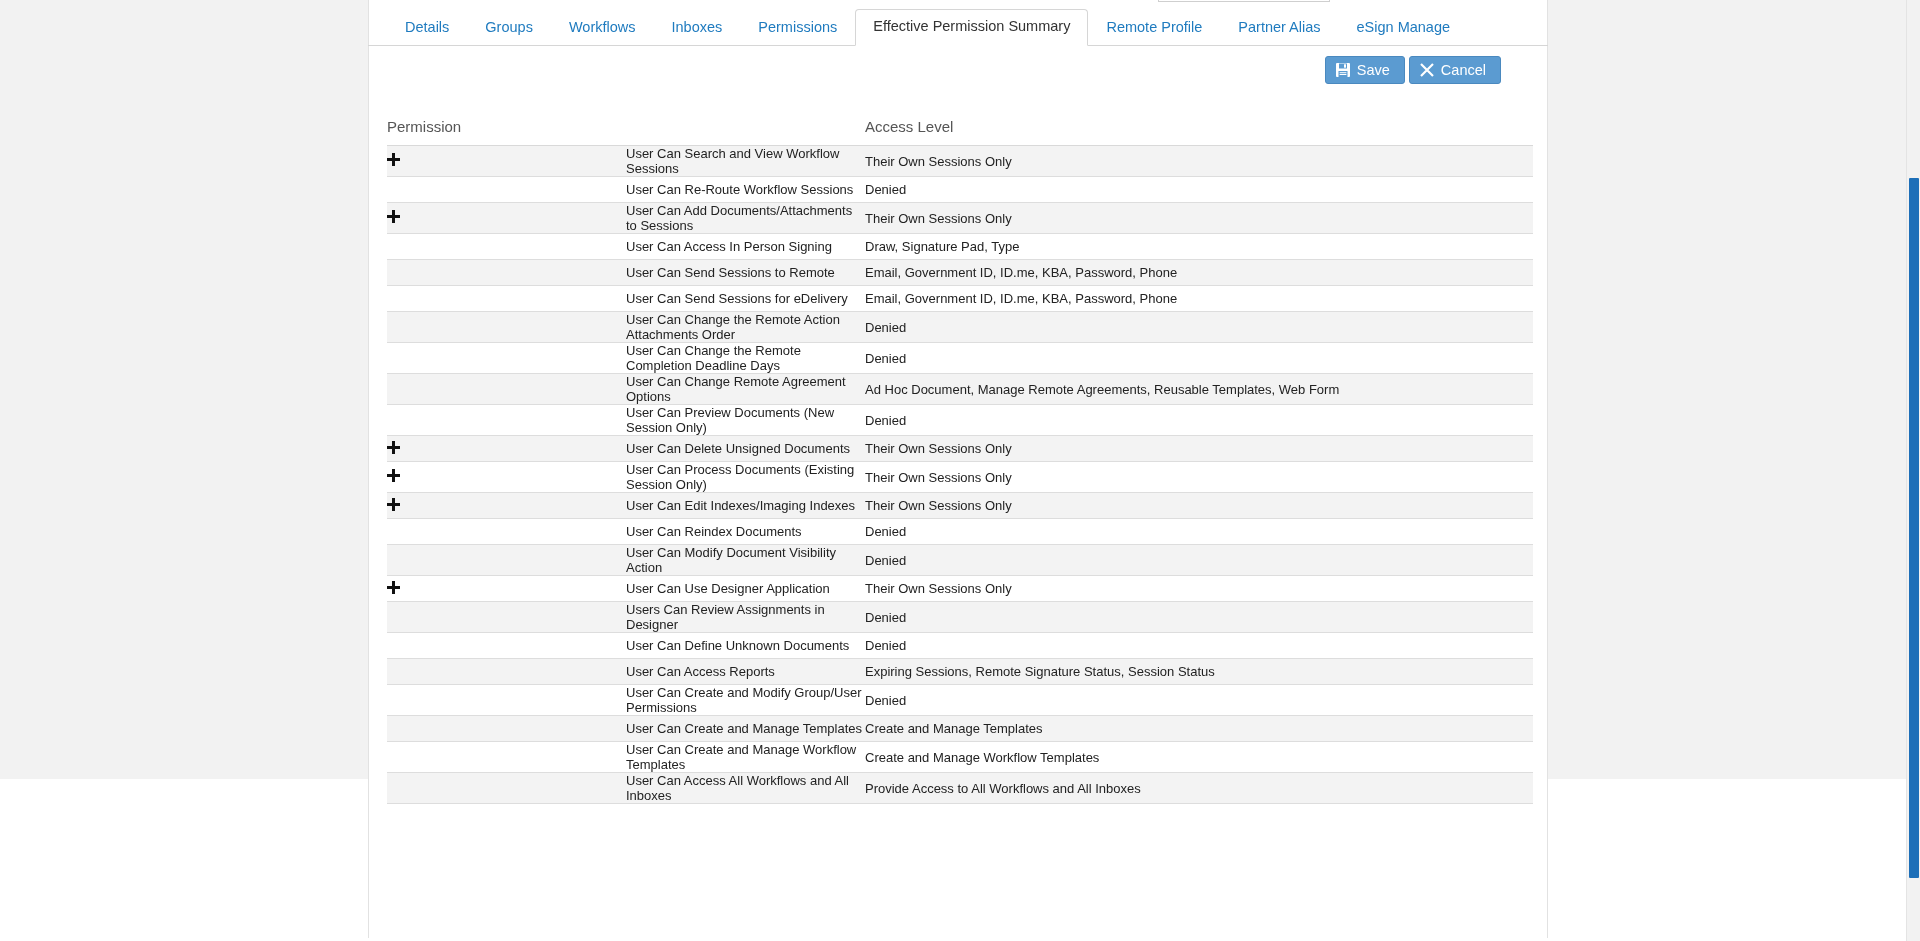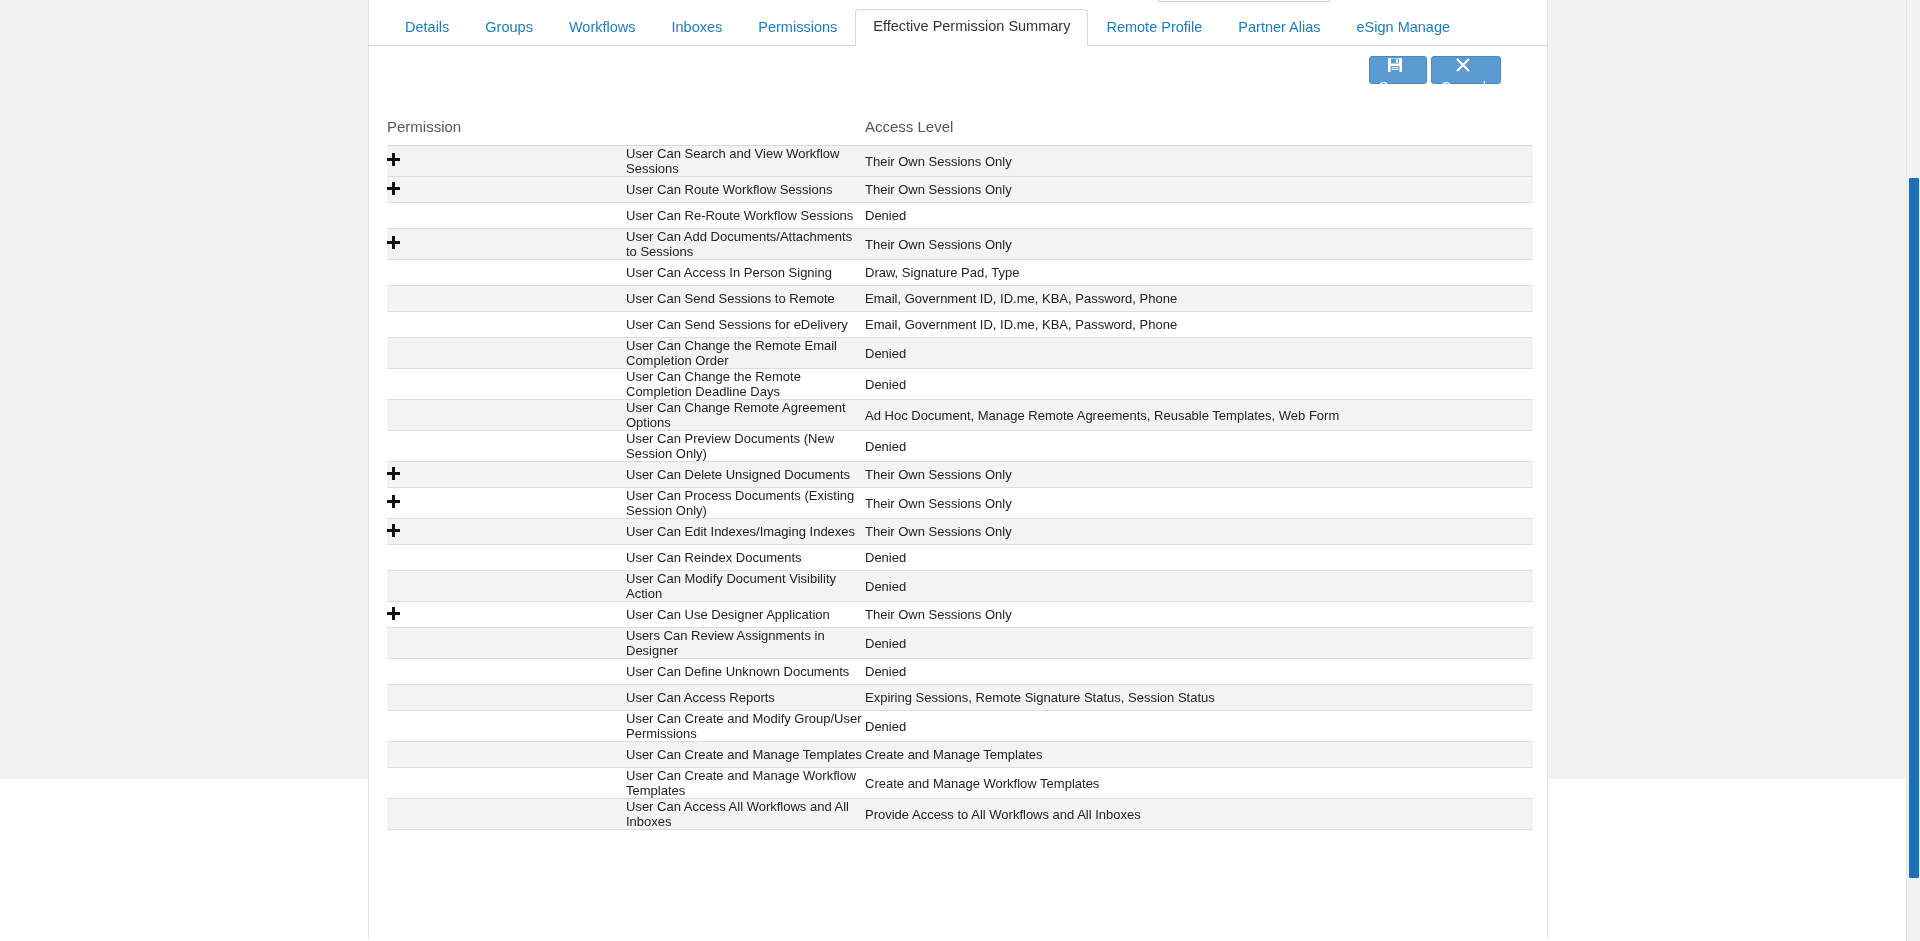--- a/index.html
+++ b/index.html
@@ -99,21 +99,20 @@
     height: 28px;
     padding: 0 14px 0 9px;
     background: #5b9bd1;
     border: 1px solid #4a89bf;
     border-radius: 3px;
     color: #ffffff;
     font-size: 14.5px;
     cursor: pointer;
     box-sizing: border-box;
     user-select: none;
-    flex-direction: column;
   }
   .btn .glyph { display: flex; align-items: center; }
 
   
   .table-wrap {
     position: absolute;
     left: 19px;
     top: 114px;
     width: 1146px;
   }
@@ -265,25 +264,20 @@
             <th class="col-perm" colspan="2">Permission</th>
             <th class="col-access">Access Level</th>
           </tr>
         </thead>
         <tbody id="perm-body">
             <tr class="odd">
               <td class="c-expand"><span class="plus"></span></td>
               <td class="c-name">User Can Search and View Workflow Sessions</td>
               <td class="c-access">Their Own Sessions Only</td>
             </tr>
-            <tr class="odd">
-              <td class="c-expand"><span class="plus"></span></td>
-              <td class="c-name">User Can Route Workflow Sessions</td>
-              <td class="c-access">Their Own Sessions Only</td>
-            </tr>
             <tr class="even">
               <td class="c-expand"></td>
               <td class="c-name">User Can Re-Route Workflow Sessions</td>
               <td class="c-access">Denied</td>
             </tr>
             <tr class="odd">
               <td class="c-expand"><span class="plus"></span></td>
               <td class="c-name">User Can Add Documents/Attachments to Sessions</td>
               <td class="c-access">Their Own Sessions Only</td>
             </tr>
@@ -297,21 +291,21 @@
               <td class="c-name">User Can Send Sessions to Remote</td>
               <td class="c-access">Email, Government ID, ID.me, KBA, Password, Phone</td>
             </tr>
             <tr class="even">
               <td class="c-expand"></td>
               <td class="c-name">User Can Send Sessions for eDelivery</td>
               <td class="c-access">Email, Government ID, ID.me, KBA, Password, Phone</td>
             </tr>
             <tr class="odd">
               <td class="c-expand"></td>
-              <td class="c-name">User Can Change the Remote Email Completion Order</td>
+              <td class="c-name">User Can Change the Remote Action Attachments Order</td>
               <td class="c-access">Denied</td>
             </tr>
             <tr class="even">
               <td class="c-expand"></td>
               <td class="c-name">User Can Change the Remote Completion Deadline Days</td>
               <td class="c-access">Denied</td>
             </tr>
             <tr class="odd">
               <td class="c-expand"></td>
               <td class="c-name">User Can Change Remote Agreement Options</td>

